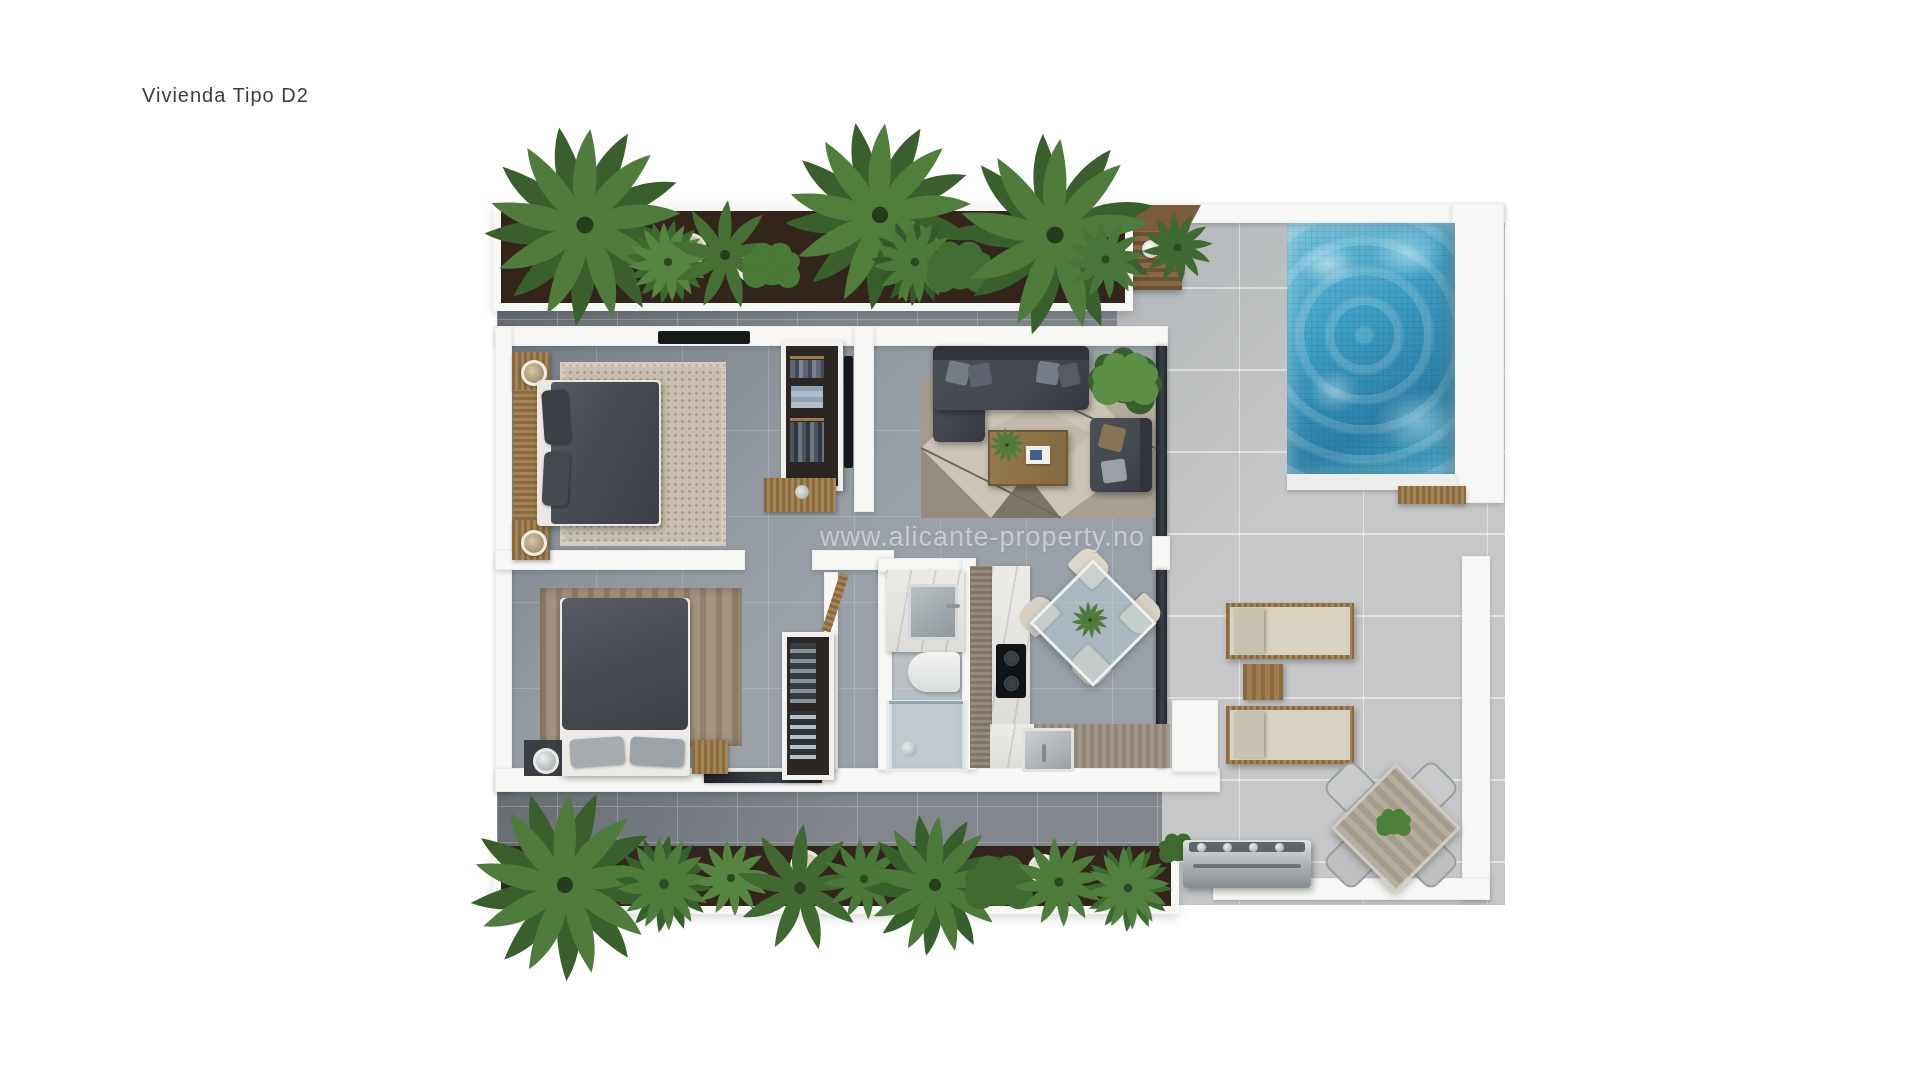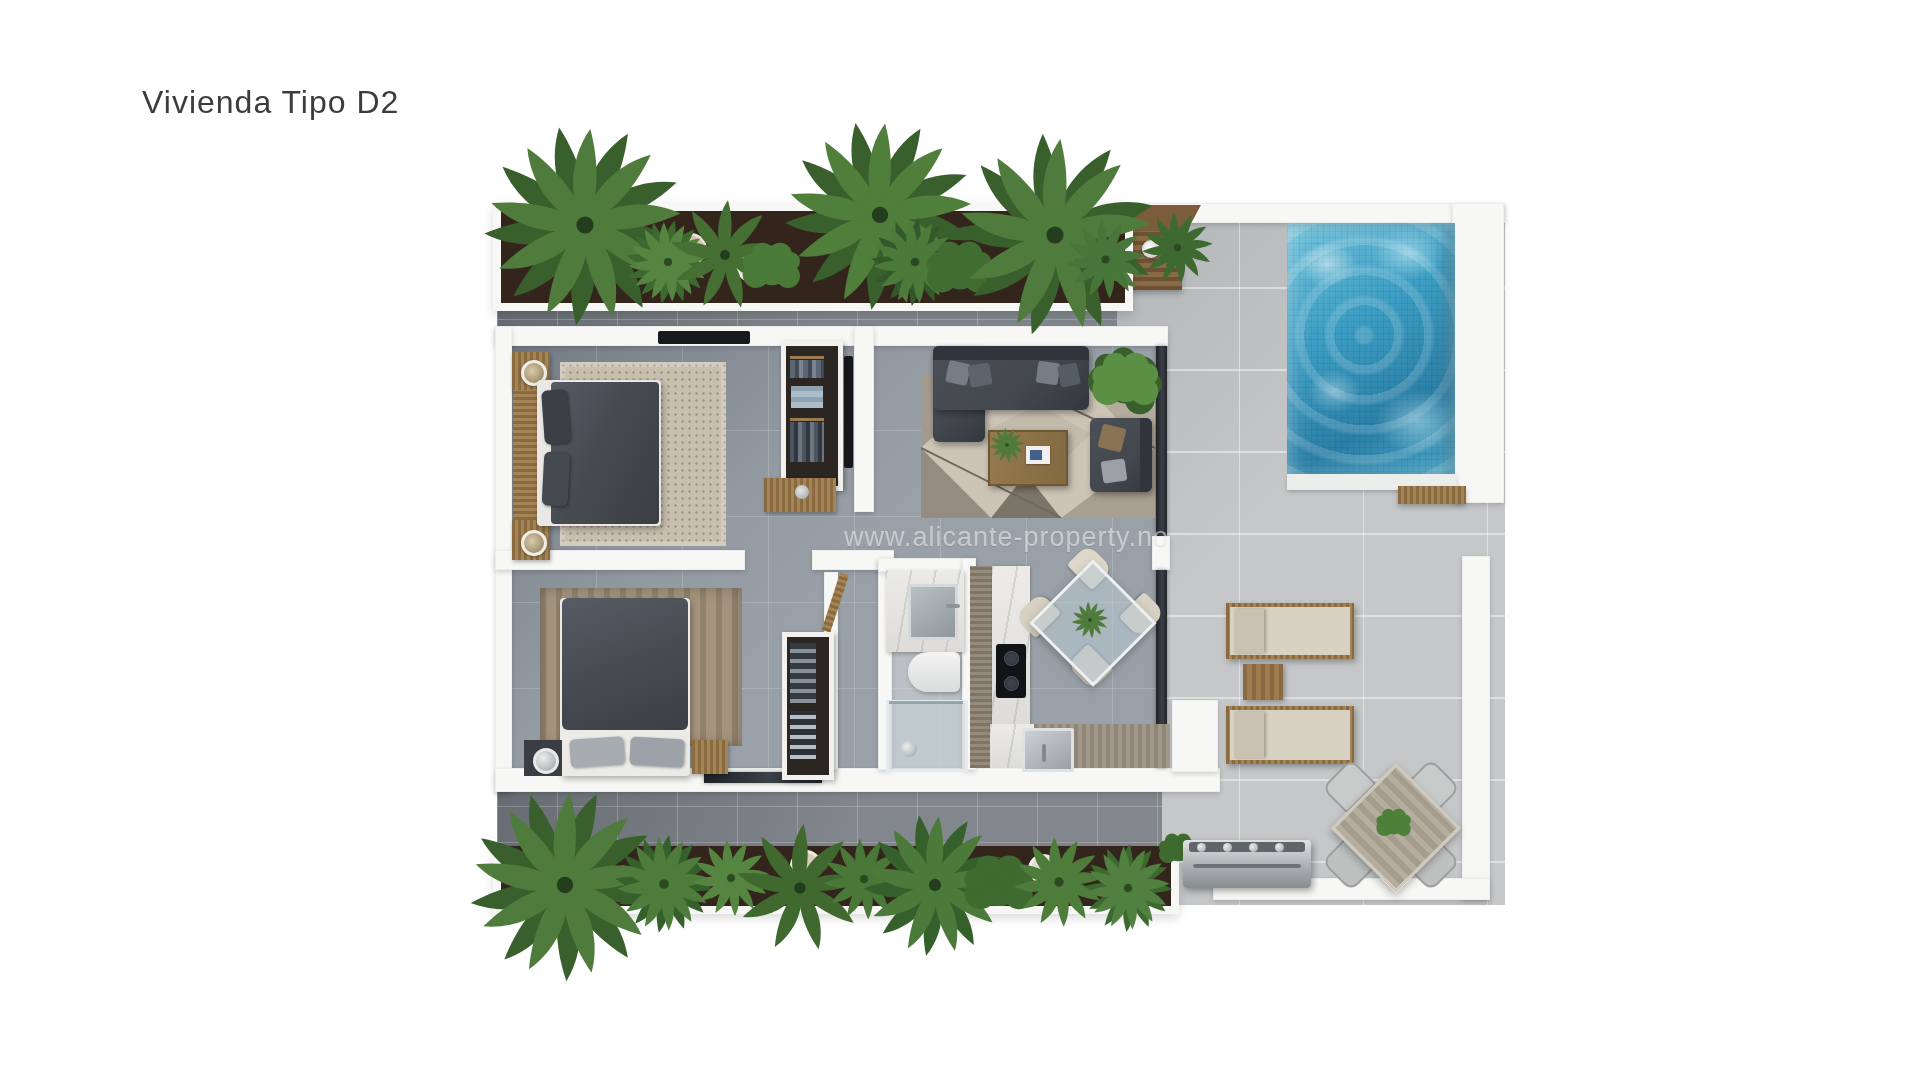--- a/index.html
+++ b/index.html
@@ -1,19 +1,19 @@
 <!DOCTYPE html>
 <html style="--pageBg: #ffffff; --titleColor: #3c3c3c; --watermark: rgba(255,255,255,0.52); --poolWater: #3e9ec3; --poolWaterDeep: #2b7fa6; --wallWhite: #f7f7f5; --houseFloor: #99a0a7; --terraceFloor: #c5c7c8; --walkway: #81878c; --soil: #34251c; --plantGreen: #4f7c3c; --plantGreenDark: #39602c; --wood: #9d7a48; --woodLight: #b8a268; --furnitureDark: #43474e; --cushion: #d8d2c3; --rugBeige: #c8bfae; --rugBrown: #a5957f; --steel: #b9bdbf;"><head>
 <meta charset="utf-8">
 <style>
   html,body{margin:0;padding:0;background:#fff;}
   .canvas{position:relative;width:1920px;height:1080px;background:var(--pageBg,#fff);overflow:hidden;
           font-family:"Liberation Sans",sans-serif;}
   .abs{position:absolute;}
-  .title{position:absolute;left:142px;top:84px;font-size:32px;font-weight:300;letter-spacing:1px;color:var(--titleColor,#3c3c3c);}
+  .title{position:absolute;left:142px;top:84px;font-size:20px;font-weight:300;letter-spacing:1px;color:var(--titleColor,#3c3c3c);}
   
   .tile-terrace{background:
      linear-gradient(rgba(255,255,255,.45) 1.5px,transparent 1.5px),
      linear-gradient(90deg,rgba(255,255,255,.45) 1.5px,transparent 1.5px),
      linear-gradient(135deg,rgba(66,74,86,.14),rgba(66,74,86,0) 42%),
      var(--terraceFloor,#c5c7c8);
      background-size:124px 82px,124px 82px,100% 100%,100% 100%;}
   .tile-house{background:
      linear-gradient(rgba(255,255,255,.17) 1.5px,transparent 1.5px),
      linear-gradient(90deg,rgba(255,255,255,.17) 1.5px,transparent 1.5px),
@@ -43,21 +43,21 @@
      linear-gradient(150deg,#74c4dc 0%,var(--poolWater,#3e9ec3) 38%,var(--poolWaterDeep,#2b7fa6) 72%,#4aa7c7 100%);
      box-shadow:inset 0 0 22px rgba(255,255,255,.45), inset -8px 0 14px rgba(15,75,105,.55);}
   .marble{background:
      repeating-linear-gradient(100deg,rgba(150,150,148,.28) 0 2px,transparent 2px 24px),
      linear-gradient(#ecebe8,#dddcd8);}
   .cushion{background:var(--cushion,#d8d2c3);}
   .dark-furn{background:linear-gradient(135deg,#4b5057,var(--furnitureDark,#43474e) 60%,#34383e);}
   .plant{position:absolute;overflow:visible;}
   .pot{position:absolute;border-radius:50%;}
   .watermark{position:absolute;left:820px;top:522px;font-size:27px;letter-spacing:1px;
-     color:var(--watermark,rgba(255,255,255,.52));text-shadow:0 1px 1px rgba(0,0,0,.10);white-space:nowrap;margin-left:24px;}
+     color:var(--watermark,rgba(255,255,255,.52));text-shadow:0 1px 1px rgba(0,0,0,.10);white-space:nowrap;}
   .lamp{position:absolute;border-radius:50%;border:3px solid #efece6;background:radial-gradient(circle at 40% 40%,#d8c9a8,#8a7a58);box-shadow:0 1px 3px rgba(0,0,0,.35);}
   .knob{position:absolute;border-radius:50%;background:radial-gradient(circle at 35% 35%,#eceeee,#9aa0a2);}
 </style>
 </head>
 <body style="background: rgb(255, 255, 255);">
 
 <svg width="0" height="0" style="position:absolute">
   <defs>
     <g id="palm">
       <path d="M0 0C9 -10 31 -15 50 -6C33 2 13 5 0 0Z"></path>

